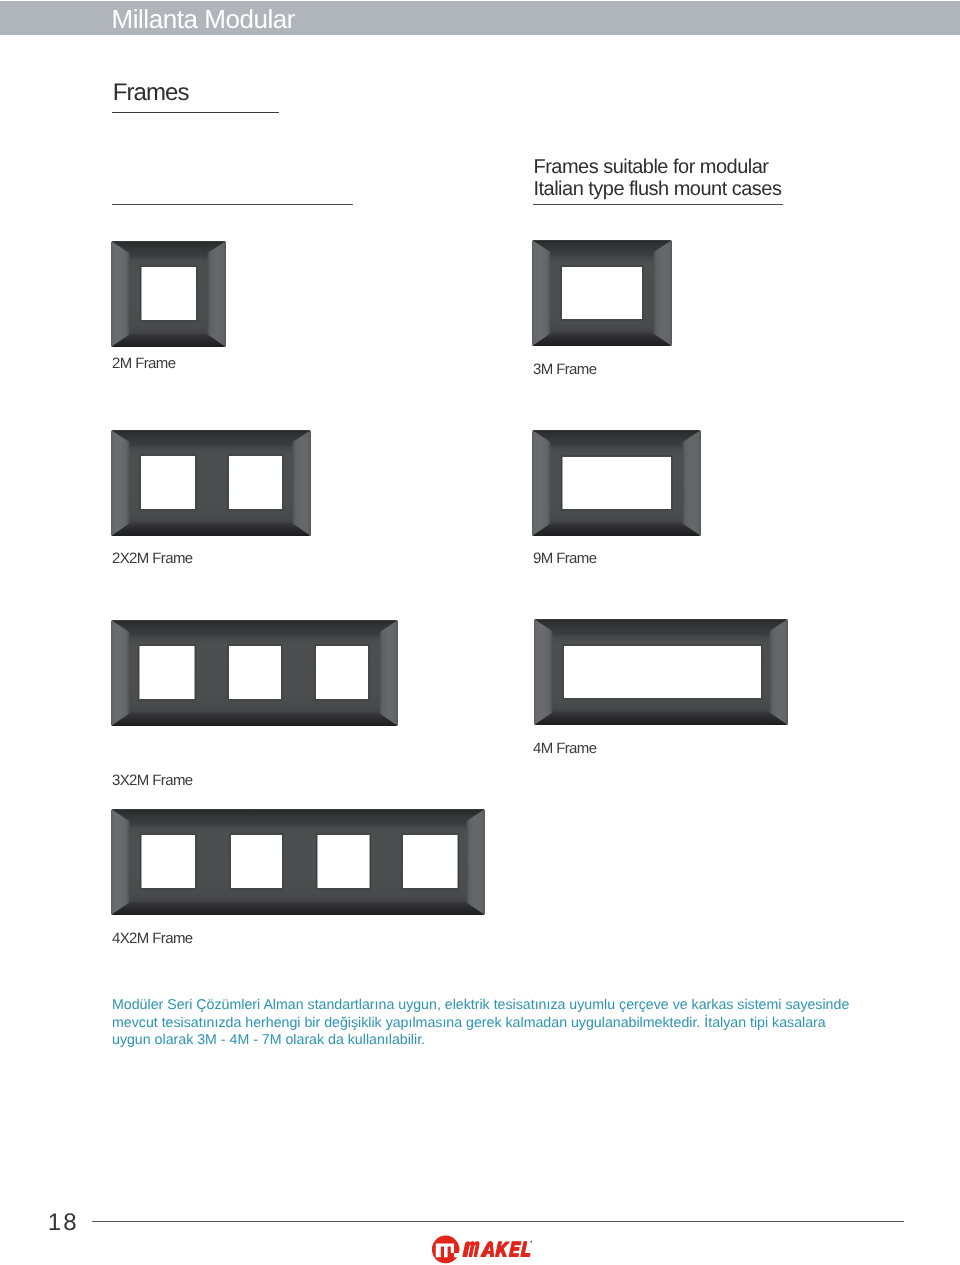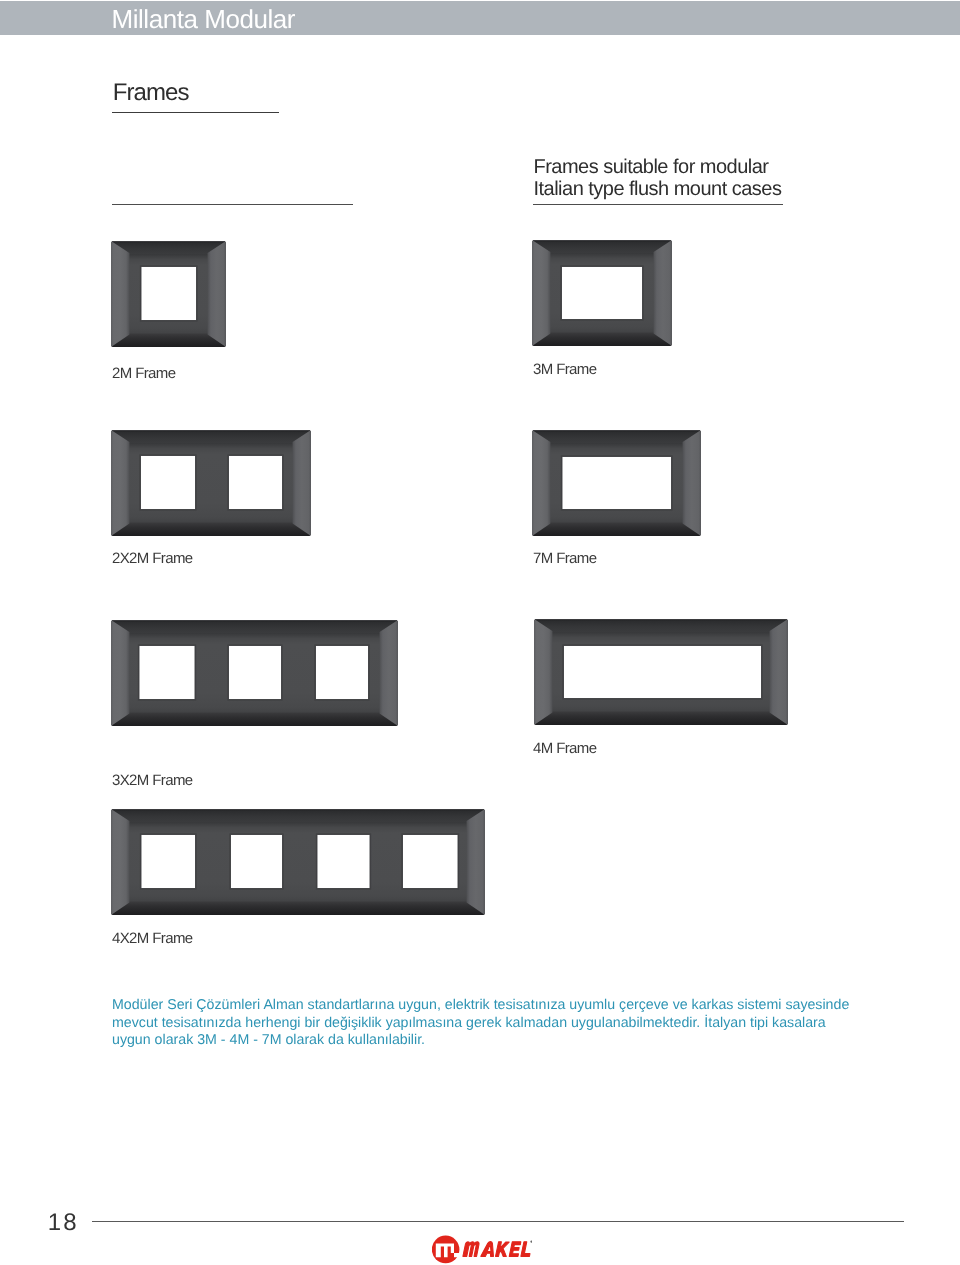--- a/index.html
+++ b/index.html
@@ -95,21 +95,21 @@
           <rect x="17.5" y="12" width="80" height="81.5" fill="url(#gPlat0)"></rect>
           <polygon points="0,0 115,0 97.45,12.95 17.55,12.95" fill="url(#gTop0)"></polygon>
           <polygon points="0,106 115,106 97.45,92.55 17.55,92.55" fill="url(#gBot0)"></polygon>
           <polygon points="0,0 18.45,12.05 18.45,93.45 0,106" fill="url(#gLeft0)"></polygon>
           <polygon points="115,0 96.55,12.05 96.55,93.45 115,106" fill="url(#gRight0)"></polygon>
           <rect x="1.5" y="0" width="112" height="0.9" fill="#55565a" opacity="0.55"></rect>
           <rect x="29.4" y="24.9" width="56.7" height="55.2" fill="none" stroke="#404143" stroke-width="1.1"></rect>
           <rect x="30.5" y="26" width="54.5" height="53" fill="#ffffff"></rect>
         </svg>
       </div>
-      <div class="fr-label" style="left: 112px; top: 366px; text-align: right;">2M Frame</div>
+      <div class="fr-label" style="left: 112px; top: 356px; text-align: right;">2M Frame</div>
       <div style="position: absolute; left: 532px; top: 240px; border-radius: 2.5px; overflow: hidden;">
         <svg width="140" height="106" viewBox="0 0 140 106">
           <defs>
             <linearGradient id="gTop1" x1="0" y1="0" x2="0" y2="1">
               <stop offset="0" stop-color="#1f2022"></stop>
               <stop offset="0.18" stop-color="#2c2d2f"></stop>
               <stop offset="0.62" stop-color="#353638"></stop>
               <stop offset="1" stop-color="#3a3b3d"></stop>
             </linearGradient>
             <linearGradient id="gBot1" x1="0" y1="0" x2="0" y2="1">
@@ -247,21 +247,21 @@
           <rect x="17.5" y="12" width="134" height="81.5" fill="url(#gPlat3)"></rect>
           <polygon points="0,0 169,0 151.45,12.95 17.55,12.95" fill="url(#gTop3)"></polygon>
           <polygon points="0,106 169,106 151.45,92.55 17.55,92.55" fill="url(#gBot3)"></polygon>
           <polygon points="0,0 18.45,12.05 18.45,93.45 0,106" fill="url(#gLeft3)"></polygon>
           <polygon points="169,0 150.55,12.05 150.55,93.45 169,106" fill="url(#gRight3)"></polygon>
           <rect x="1.5" y="0" width="166" height="0.9" fill="#55565a" opacity="0.55"></rect>
           <rect x="29.4" y="25.9" width="110.7" height="54.2" fill="none" stroke="#404143" stroke-width="1.1"></rect>
           <rect x="30.5" y="27" width="108.5" height="52" fill="#ffffff"></rect>
         </svg>
       </div>
-      <div class="fr-label" style="left: 533px; top: 551px;">7M Frame</div>
+      <div class="fr-label" style="left: 533px; top: 551px;">9M Frame</div>
       <div style="position: absolute; left: 111px; top: 620px; border-radius: 2.5px; overflow: hidden;">
         <svg width="287" height="106" viewBox="0 0 287 106">
           <defs>
             <linearGradient id="gTop4" x1="0" y1="0" x2="0" y2="1">
               <stop offset="0" stop-color="#1f2022"></stop>
               <stop offset="0.18" stop-color="#2c2d2f"></stop>
               <stop offset="0.62" stop-color="#353638"></stop>
               <stop offset="1" stop-color="#3a3b3d"></stop>
             </linearGradient>
             <linearGradient id="gBot4" x1="0" y1="0" x2="0" y2="1">

